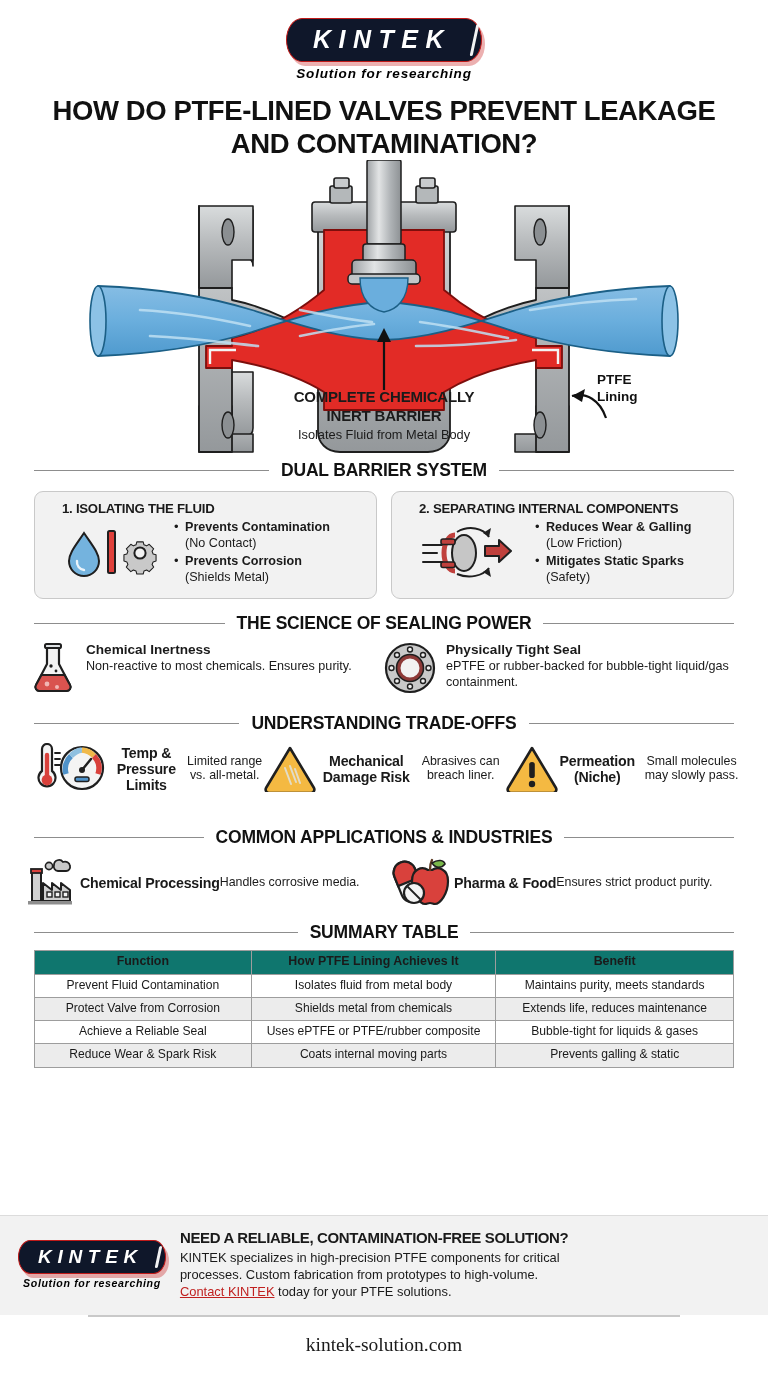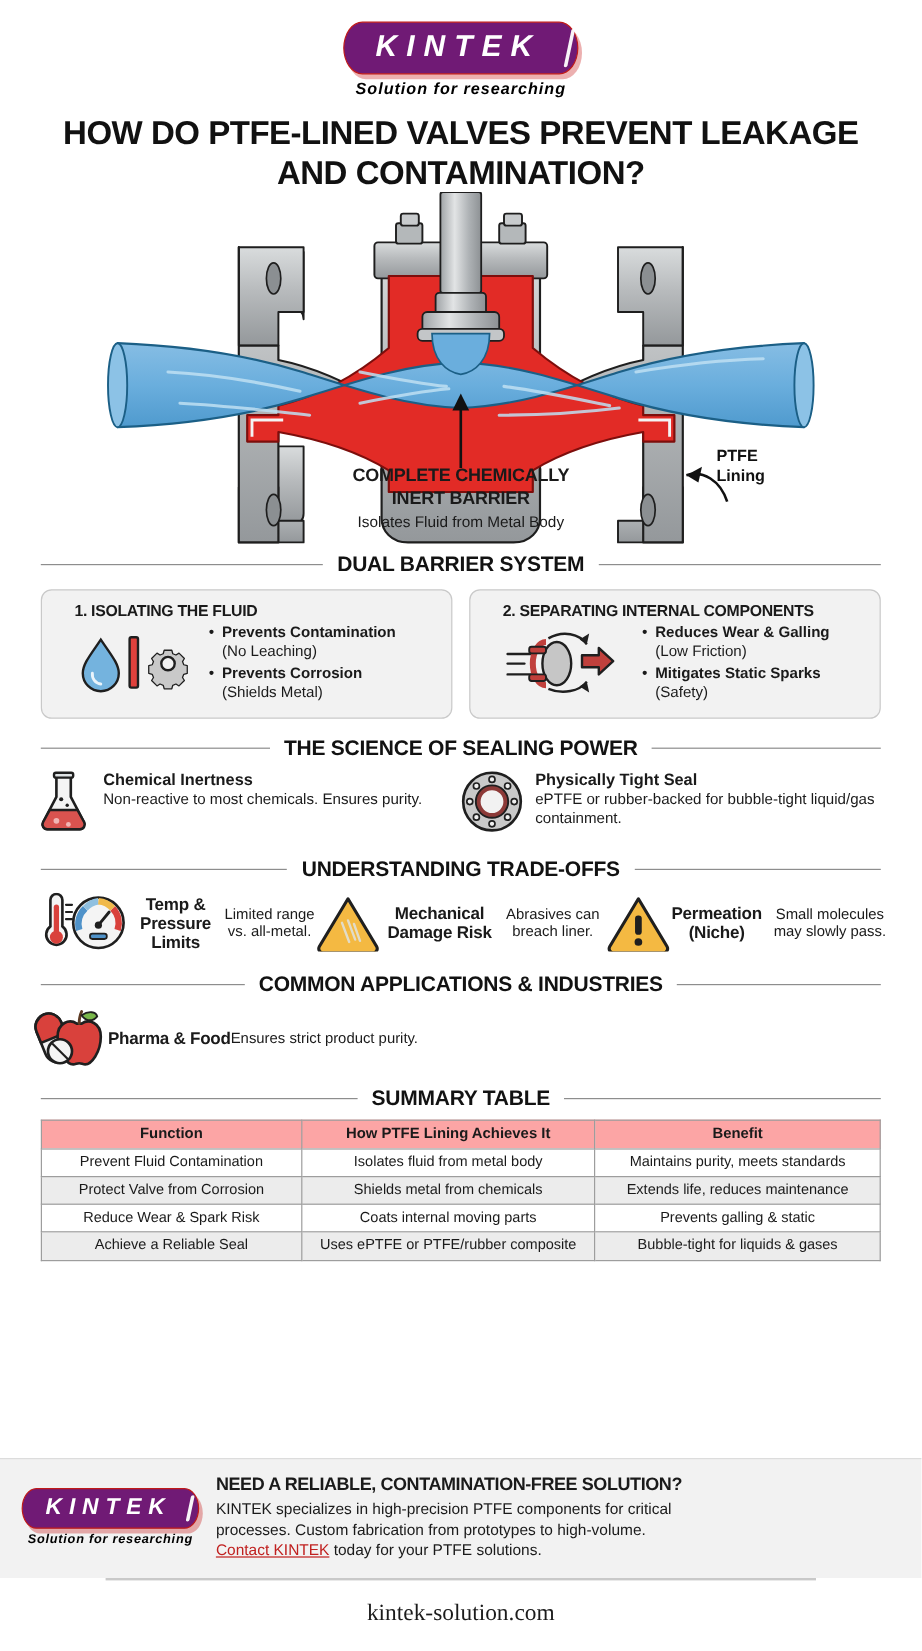--- a/index.html
+++ b/index.html
@@ -10,21 +10,21 @@
     font-family: "Liberation Sans", sans-serif;
     color: #1a1a1a;
     overflow: hidden;
   }
   .page { width: 768px; height: 1376px; position: relative; display: flex; flex-direction: column; }
 
   
   .logo-wrap { display: flex; flex-direction: column; align-items: center; }
   .logo-badge {
     position: relative;
-    background: #701a75;
+    background: #0f172a;
     color: #fff;
     font-weight: bold;
     font-style: italic;
     letter-spacing: .30em;
     text-align: center;
     border-radius: 16px / 22px;
     box-shadow: 3px 4px 0 rgba(200,30,30,.35);
     border: 1px solid #c01a19;
     line-height: 1;
   }
@@ -94,21 +94,21 @@
   .feat-3 h4 { font-size: 14.2px; font-weight: bold; margin-top: 3px; letter-spacing:-0.2px; }
   .feat-3 p { font-size: 12.4px; margin-top: 1px; }
 
   
   .tbl-wrap { padding: 7px 34px 0; }
   table { width: 100%; border-collapse: collapse; }
   th, td {
     border: 1px solid #9d9d9d; text-align: center; font-size: 12.1px;
     padding: 4px 3px 5px; line-height: 1.1;
   }
-  th { background: #fca5a5; font-weight: bold; font-size: 12.4px; }
+  th { background: #0f766e; font-weight: bold; font-size: 12.4px; }
   tbody tr:nth-child(odd) td { background: #ffffff; }
   tbody tr:nth-child(even) td { background: #ececec; }
 
   
   .cta {
     margin-top: auto;
     background: #f2f2f2;
     border-top: 1px solid #dcdcdc;
     display: flex; align-items: center; gap: 14px;
     padding: 13px 26px 15px 18px;
@@ -264,21 +264,21 @@
             <rect x="46" y="6" width="7" height="42" rx="1.5" fill="#e0413c" stroke="#1f1f1f" stroke-width="2"></rect>
             <g transform="translate(78,28)" fill="#c9c9c9" stroke="#1f1f1f" stroke-width="2" stroke-linejoin="round">
               <path d="M-6,-21 h12 l1.5,5.5 5,2 4.8,-3 8.5,8.5 -3,4.8 2,5 5.5,1.5 v12 l-5.5,1.5 -2,5 3,4.8 -8.5,8.5 -4.8,-3 -5,2 -1.5,5.5 h-12 l-1.5,-5.5 -5,-2 -4.8,3 -8.5,-8.5 3,-4.8 -2,-5 -5.5,-1.5 v-12 l5.5,-1.5 2,-5 -3,-4.8 8.5,-8.5 4.8,3 5,-2 Z" transform="scale(0.53)"></path>
               <circle cx="0" cy="0" r="5.6" fill="#f2f2f2"></circle>
             </g>
           </svg>
         </span>
         <ul class="bullets">
           <li>
             <b>Prevents Contamination</b>
-            <span>(No Leaching)</span>
+            <span>(No Contact)</span>
           </li>
           <li>
             <b>Prevents Corrosion</b>
             <span>(Shields Metal)</span>
           </li>
         </ul>
       </div>
     </div>
 
     <div class="card">
@@ -419,27 +419,46 @@
           <path d="M27,4 L51,44 a3.5,3.5 0 0 1 -3,5 H6 a3.5,3.5 0 0 1 -3,-5 Z" fill="#f4b942" stroke="#1f1f1f" stroke-width="2.6" stroke-linejoin="round"></path>
           <rect x="24.2" y="18" width="5.6" height="16" rx="2.6" fill="#1f1f1f"></rect>
           <circle cx="27" cy="40" r="3.2" fill="#1f1f1f"></circle>
         </svg>
       </span>
       <h4>Permeation (Niche)</h4>
       <p>Small molecules may slowly pass.</p>
     </div>
   </div>
 
-  <div class="sec-head" style="margin-top:14px;">
+  <div class="sec-head" style="margin-top:32px;">
     <span class="rule"></span>
     <h2>COMMON APPLICATIONS &amp; INDUSTRIES</h2>
     <span class="rule"></span>
   </div>
 
   <div class="feat-3">
+    <div class="item">
+      <span class="ico">
+        <svg width="60" height="50" viewBox="0 0 60 50">
+          <path d="M34,8 a5,5 0 0 1 9,-3 a5,5 0 0 1 7,4 a4,4 0 0 1 -4,5 H38 a4.5,4.5 0 0 1 -4,-6 z" fill="#c9c9c9" stroke="#1f1f1f" stroke-width="1.8"></path>
+          <circle cx="29" cy="9" r="3.6" fill="#c9c9c9" stroke="#1f1f1f" stroke-width="1.6"></circle>
+          <rect x="12" y="14" width="9" height="30" fill="#d0d0d0" stroke="#1f1f1f" stroke-width="2"></rect>
+          <rect x="11" y="12" width="11" height="4" fill="#d9413c" stroke="#1f1f1f" stroke-width="1.8"></rect>
+          <path d="M23,44 V26 l9,7 V26 l9,7 V26 l9,7 v11 z" fill="#d0d0d0" stroke="#1f1f1f" stroke-width="2" stroke-linejoin="round"></path>
+          <g fill="#f4f4f4" stroke="#1f1f1f" stroke-width="1.4">
+            <rect x="27" y="35" width="5" height="5"></rect>
+              <rect x="35" y="35" width="5" height="5"></rect>
+              <rect x="43" y="35" width="5" height="5"></rect>
+          </g>
+          <rect x="8" y="44" width="44" height="3.5" fill="#8e8e8e"></rect>
+        </svg>
+      </span>
+      <h4>Chemical Processing</h4>
+      <p>Handles corrosive media.</p>
+    </div>
 
     <div class="item">
       <span class="ico">
         <svg width="70" height="50" viewBox="0 0 70 50">
           <g transform="rotate(-22 24 24)">
             <rect x="13" y="4" width="22" height="42" rx="11" fill="#f2f2f2" stroke="#1f1f1f" stroke-width="2.2"></rect>
             <path d="M13,15 a11,11 0 0 1 11,-11 h0 a11,11 0 0 1 11,11 v10 H13 z" fill="#d9413c" stroke="#1f1f1f" stroke-width="2.2"></path>
           </g>
           <path d="M48,13 c6,-4 16,-1 16,11 c0,13 -8,23 -13,23 c-2,0 -3,-1 -5,-1 c-2,0 -3,1 -5,1 c-5,0 -13,-10 -13,-23 c0,-12 10,-15 16,-11 z" fill="#d9413c" stroke="#1f1f1f" stroke-width="2.2" stroke-linejoin="round"></path>
           <path d="M46,13 c0,-5 1,-8 2,-10" fill="none" stroke="#5d3a22" stroke-width="2.4" stroke-linecap="round"></path>
@@ -474,28 +493,28 @@
           <td>Prevent Fluid Contamination</td>
           <td>Isolates fluid from metal body</td>
           <td>Maintains purity, meets standards</td>
         </tr>
         <tr>
           <td>Protect Valve from Corrosion</td>
           <td>Shields metal from chemicals</td>
           <td>Extends life, reduces maintenance</td>
         </tr>
         <tr>
+          <td>Achieve a Reliable Seal</td>
+          <td>Uses ePTFE or PTFE/rubber composite</td>
+          <td>Bubble-tight for liquids &amp; gases</td>
+        </tr>
+        <tr>
           <td>Reduce Wear &amp; Spark Risk</td>
           <td>Coats internal moving parts</td>
           <td>Prevents galling &amp; static</td>
-        </tr>
-        <tr>
-          <td>Achieve a Reliable Seal</td>
-          <td>Uses ePTFE or PTFE/rubber composite</td>
-          <td>Bubble-tight for liquids &amp; gases</td>
         </tr>
       </tbody>
     </table>
   </div>
 
   <div class="cta">
     <div class="logo-wrap cta-logo">
       <div class="logo-badge">KINTEK</div>
       <div class="logo-tag">Solution for researching</div>
     </div>

